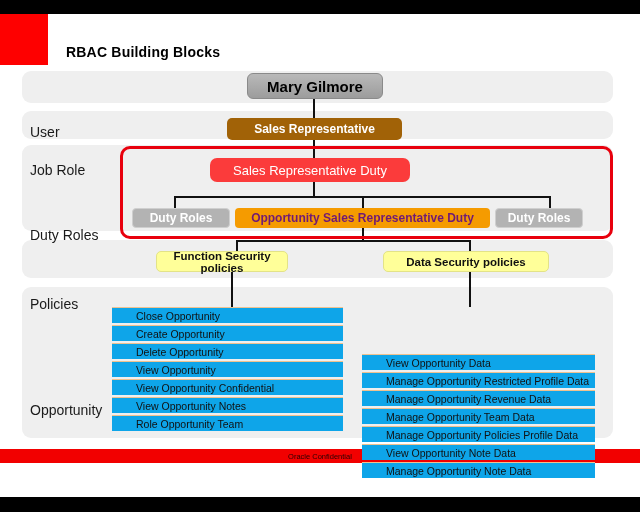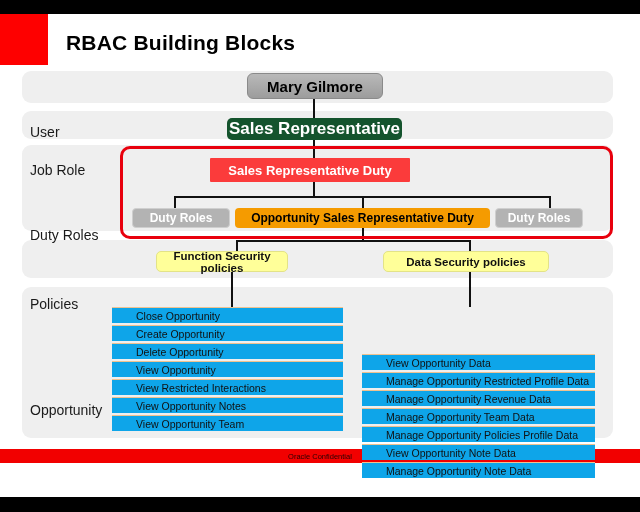--- a/index.html
+++ b/index.html
@@ -4,41 +4,41 @@
 <style>
   html,body{margin:0;padding:0;background:#fff;}
   #stage{
     position:relative;width:640px;height:512px;background:#ffffff;overflow:hidden;
     font-family:"Liberation Sans", sans-serif;
   }
   .abs{position:absolute;}
   
   #top-bar{left:0;top:0;width:640px;height:14px;background:#000;}
   #red-square{left:0;top:14px;width:48px;height:51px;background:#fe0000;}
-  #slide-title{left:66px;top:31px;font-size:21px;font-weight:bold;color:#000;letter-spacing:.2px;}
+  #slide-title{left:66px;top:44px;font-size:14px;font-weight:bold;color:#000;letter-spacing:.2px;}
   
   .band{left:22px;width:591px;background:#efefef;border-radius:9px;z-index:1;}
   .row-label{font-size:14px;color:#1a1a1a;z-index:6;margin-top:44px;}
   
   .vline,.hline{background:#111;z-index:3;}
   .vline{width:2px;} .hline{height:2px;}
   
   .node{display:flex;align-items:center;justify-content:center;text-align:center;z-index:5;box-sizing:border-box;}
   #user-node{left:247px;top:73px;width:136px;height:26px;border-radius:6px;
     background:linear-gradient(#b9b9b9,#9c9c9c);border:1.5px solid #8a8a8a;
     font-size:15px;font-weight:bold;color:#000;}
   #job-role-node{left:227px;top:118px;width:175px;height:22px;border-radius:5px;
-    background:#14532d;color:#fff;font-weight:bold;font-size:17px;text-align:center;}
+    background:#a16207;color:#fff;font-weight:bold;font-size:12px;text-align:center;}
   #duty-frame{left:120px;top:146px;width:487px;height:87px;border:3px solid #e8000d;border-radius:10px;z-index:4;}
-  #duty-parent-node{left:210px;top:158px;width:200px;height:24px;border-radius:1px;
-    background:#fb3b3b;color:#fff;font-weight:bold;font-size:13px;}
+  #duty-parent-node{left:210px;top:158px;width:200px;height:24px;border-radius:7px;
+    background:#fb3b3b;color:#fff;font-weight:normal;font-size:13px;}
   .gray-node{background:#b3b3b3;border:1px solid #cfcfcf;border-radius:4px;color:#fff;font-weight:bold;font-size:12px;}
   #duty-left-node{left:132px;top:208px;width:98px;height:20px;}
   #duty-center-node{left:235px;top:208px;width:255px;height:20px;border-radius:4px;
-    background:#f59b00;color:#000000;font-weight:bold;font-size:12px;}
+    background:#f59b00;color:#701a75;font-weight:bold;font-size:12px;}
   #duty-right-node{left:495px;top:208px;width:88px;height:20px;}
   .policy-node{background:#ffff99;border:1px solid #e3e387;border-radius:5px;
     color:#111;font-weight:600;font-size:11.5px;}
   #function-policy-node{left:156px;top:251px;width:132px;height:21px;}
   #data-policy-node{left:383px;top:251px;width:166px;height:21px;}
   
   .priv-col{z-index:5;}
   .priv-item{height:16px;line-height:16px;margin-bottom:2px;background:#0ea5e9;
     font-size:10.5px;color:#111;padding-left:24px;border-top:1px solid #eec290;box-sizing:border-box;}
   #priv-function-col{left:112px;top:307px;width:231px;}
@@ -95,23 +95,23 @@
   <div class="abs node" id="duty-center-node">Opportunity Sales Representative Duty</div>
   <div class="abs node gray-node" id="duty-right-node">Duty Roles</div>
   <div class="abs node policy-node" id="function-policy-node">Function Security policies</div>
   <div class="abs node policy-node" id="data-policy-node">Data Security policies</div>
 
   <div class="abs priv-col" id="priv-function-col">
     <div class="priv-item">Close Opportunity</div>
     <div class="priv-item">Create Opportunity</div>
     <div class="priv-item">Delete Opportunity</div>
     <div class="priv-item">View Opportunity</div>
-    <div class="priv-item">View Restricted Interactions</div>
+    <div class="priv-item">View Opportunity Confidential</div>
     <div class="priv-item">View Opportunity Notes</div>
-    <div class="priv-item">View Opportunity Team</div>
+    <div class="priv-item">Role Opportunity Team</div>
   </div>
   <div class="abs priv-col" id="priv-data-col">
     <div class="priv-item">View Opportunity Data</div>
     <div class="priv-item">Manage Opportunity Restricted Profile Data</div>
     <div class="priv-item">Manage Opportunity Revenue Data</div>
     <div class="priv-item">Manage Opportunity Team Data</div>
     <div class="priv-item">Manage Opportunity Policies Profile Data</div>
     <div class="priv-item">View Opportunity Note Data</div>
     <div class="priv-item">Manage Opportunity Note Data</div>
   </div>

